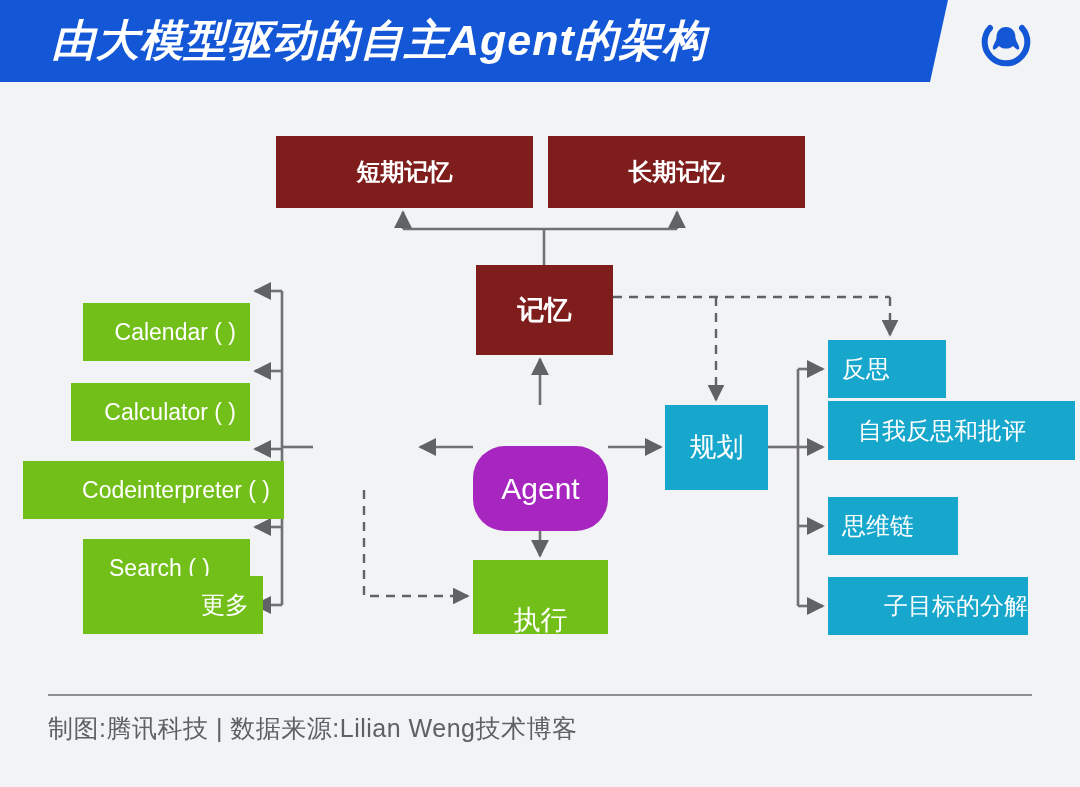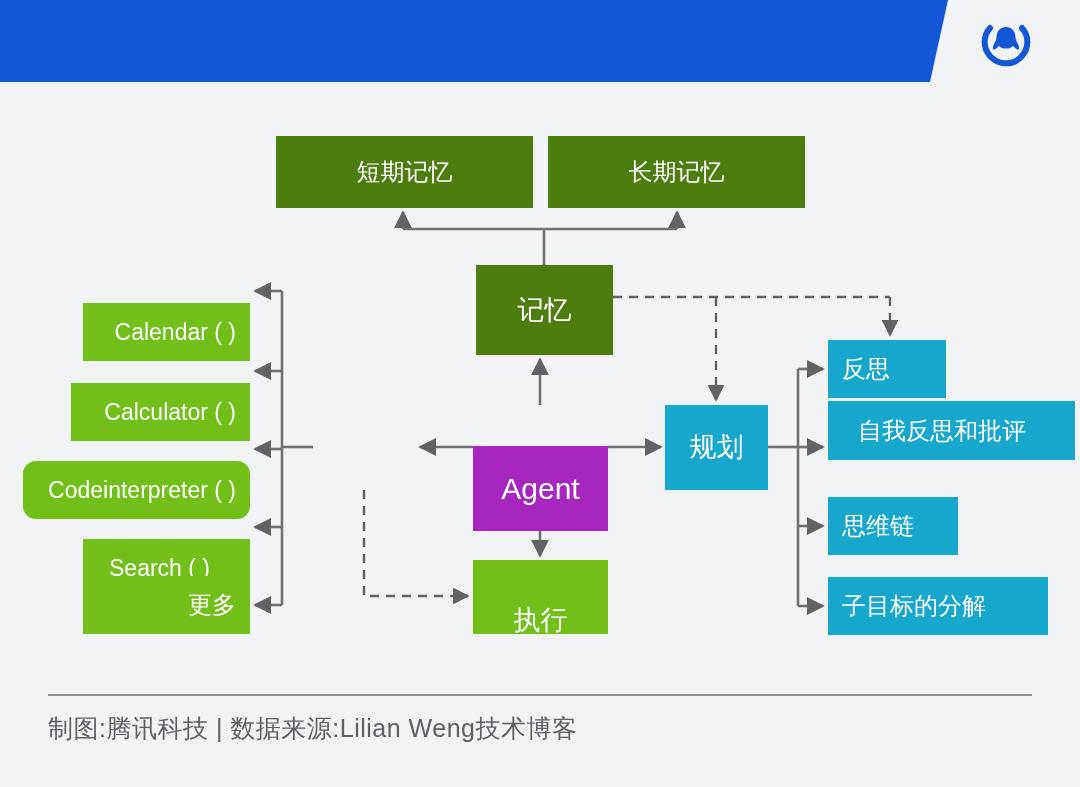--- a/index.html
+++ b/index.html
@@ -40,24 +40,24 @@
     align-items: center;
     color: #ffffff;
     font-size: 24px;
     white-space: nowrap;
     line-height: 1;
   }
   .node.center { justify-content: center; }
   .node.right-txt { justify-content: flex-end; padding-right: 14px; }
   .node.left-txt { justify-content: flex-start; padding-left: 14px; }
 
-  .c-blue   { background: #4d7c0f; }
+  .c-blue   { background: #7f1d1d; font-weight: bold; }
   .c-green  { background: #73bf19; }
   .c-cyan   { background: #17a7cd; }
-  .c-purple { background: #a826c0; }
+  .c-purple { background: #a826c0; border-radius: 32px; }
 
   .node-lat { font-family: "Liberation Sans", "DejaVu Sans", sans-serif; font-size: 23px; margin-top: 41px; }
 
   
   #wires { position: absolute; left: 0; top: 0; width: 1080px; height: 787px; }
 
   
   .footer-rule {
     position: absolute; left: 48px; top: 694px; width: 984px; height: 2px;
     background: #8d8f91;
@@ -67,20 +67,21 @@
     font-size: 25px; color: #5d6165; white-space: nowrap;
     letter-spacing: 0.5px;
   }
 </style>
 </head>
 <body>
 
 <div id="stage">
 
   <div class="header-bar"></div>
+  <div class="header-title">由大模型驱动的自主Agent的架构</div>
 
   <div class="logo-wrap">
     <svg viewBox="0 0 56 56" width="56" height="56" aria-hidden="true">
       <path d="M12 14 A21 21 0 0 0 12 42" fill="none" stroke="#1356d6" stroke-width="6" stroke-linecap="round"></path>
       <path d="M44 14 A21 21 0 0 1 44 42" fill="none" stroke="#1356d6" stroke-width="6" stroke-linecap="round"></path>
       <path d="M14 44 A21 21 0 0 0 42 44" fill="none" stroke="#1356d6" stroke-width="6" stroke-linecap="round"></path>
       <path d="M28 13 c-6 0 -9.5 4.6 -9.5 10.5 c0 3.2 -3 6.4 -3.6 9.6 c-0.4 2.1 0.6 3 2.2 2.2 c1.5 -0.8 2.8 -2.1 3.7 -3.3 c1.8 1.6 4.4 2.6 7.2 2.6 s5.4 -1 7.2 -2.6 c0.9 1.2 2.2 2.5 3.7 3.3 c1.6 0.8 2.6 -0.1 2.2 -2.2 c-0.6 -3.2 -3.6 -6.4 -3.6 -9.6 C37.5 17.6 34 13 28 13 z" fill="#1356d6"></path>
     </svg>
   </div>
 
@@ -137,27 +138,27 @@
   <div class="node center c-blue" style="left:548px; top:136px; width:257px; height:72px;">
     <span>长期记忆</span>
   </div>
 
   <div class="node right-txt c-green node-lat" style="left:83px; top:262px; width:167px; height:58px;">
     <span>Calendar ( )</span>
   </div>
   <div class="node right-txt c-green node-lat" style="left:71px; top:342px; width:179px; height:58px;">
     <span>Calculator ( )</span>
   </div>
-  <div class="node right-txt c-green node-lat" style="left:23px; top:420px; width:227px; height:58px;border-radius:13px;">
+  <div class="node right-txt c-green node-lat" style="left:23px; top:420px; width:261px; height:58px;">
     <span>Codeinterpreter ( )</span>
   </div>
   <div class="node right-txt c-green node-lat" style="left:83px; top:498px; width:167px; height:58px;justify-content:center;">
     <span>Search ( )</span>
   </div>
-  <div class="node right-txt c-green" style="left:83px; top:576px; width:167px; height:58px;">
+  <div class="node right-txt c-green" style="left:83px; top:576px; width:180px; height:58px;">
     <span>更多</span>
   </div>
 
   <div class="node center c-blue" style="left:476px; top:265px; width:137px; height:90px; font-size:27px;">
     <span>记忆</span>
   </div>
   <div class="node center c-purple node-lat" style="left:473px; top:405px; width:135px; height:85px; font-size:30px;">
     <span>Agent</span>
   </div>
   <div class="node center c-cyan" style="left:665px; top:405px; width:103px; height:85px; font-size:27px;">
@@ -169,20 +170,20 @@
 
   <div class="node left-txt c-cyan" style="left:828px; top:340px; width:118px; height:58px;">
     <span>反思</span>
   </div>
   <div class="node left-txt c-cyan" style="left:828px; top:401px; width:247px; height:59px;padding-left:30px;">
     <span>自我反思和批评</span>
   </div>
   <div class="node left-txt c-cyan" style="left:828px; top:497px; width:130px; height:58px;">
     <span>思维链</span>
   </div>
-  <div class="node left-txt c-cyan" style="left:828px; top:577px; width:220px; height:58px;">
+  <div class="node left-txt c-cyan" style="left:828px; top:577px; width:200px; height:58px;justify-content:flex-end;">
     <span>子目标的分解</span>
   </div>
 
   <div class="footer-rule"></div>
   <div class="footer-text">制图:腾讯科技 | 数据来源:Lilian Weng技术博客</div>
 
 </div>
 
 </body></html>

